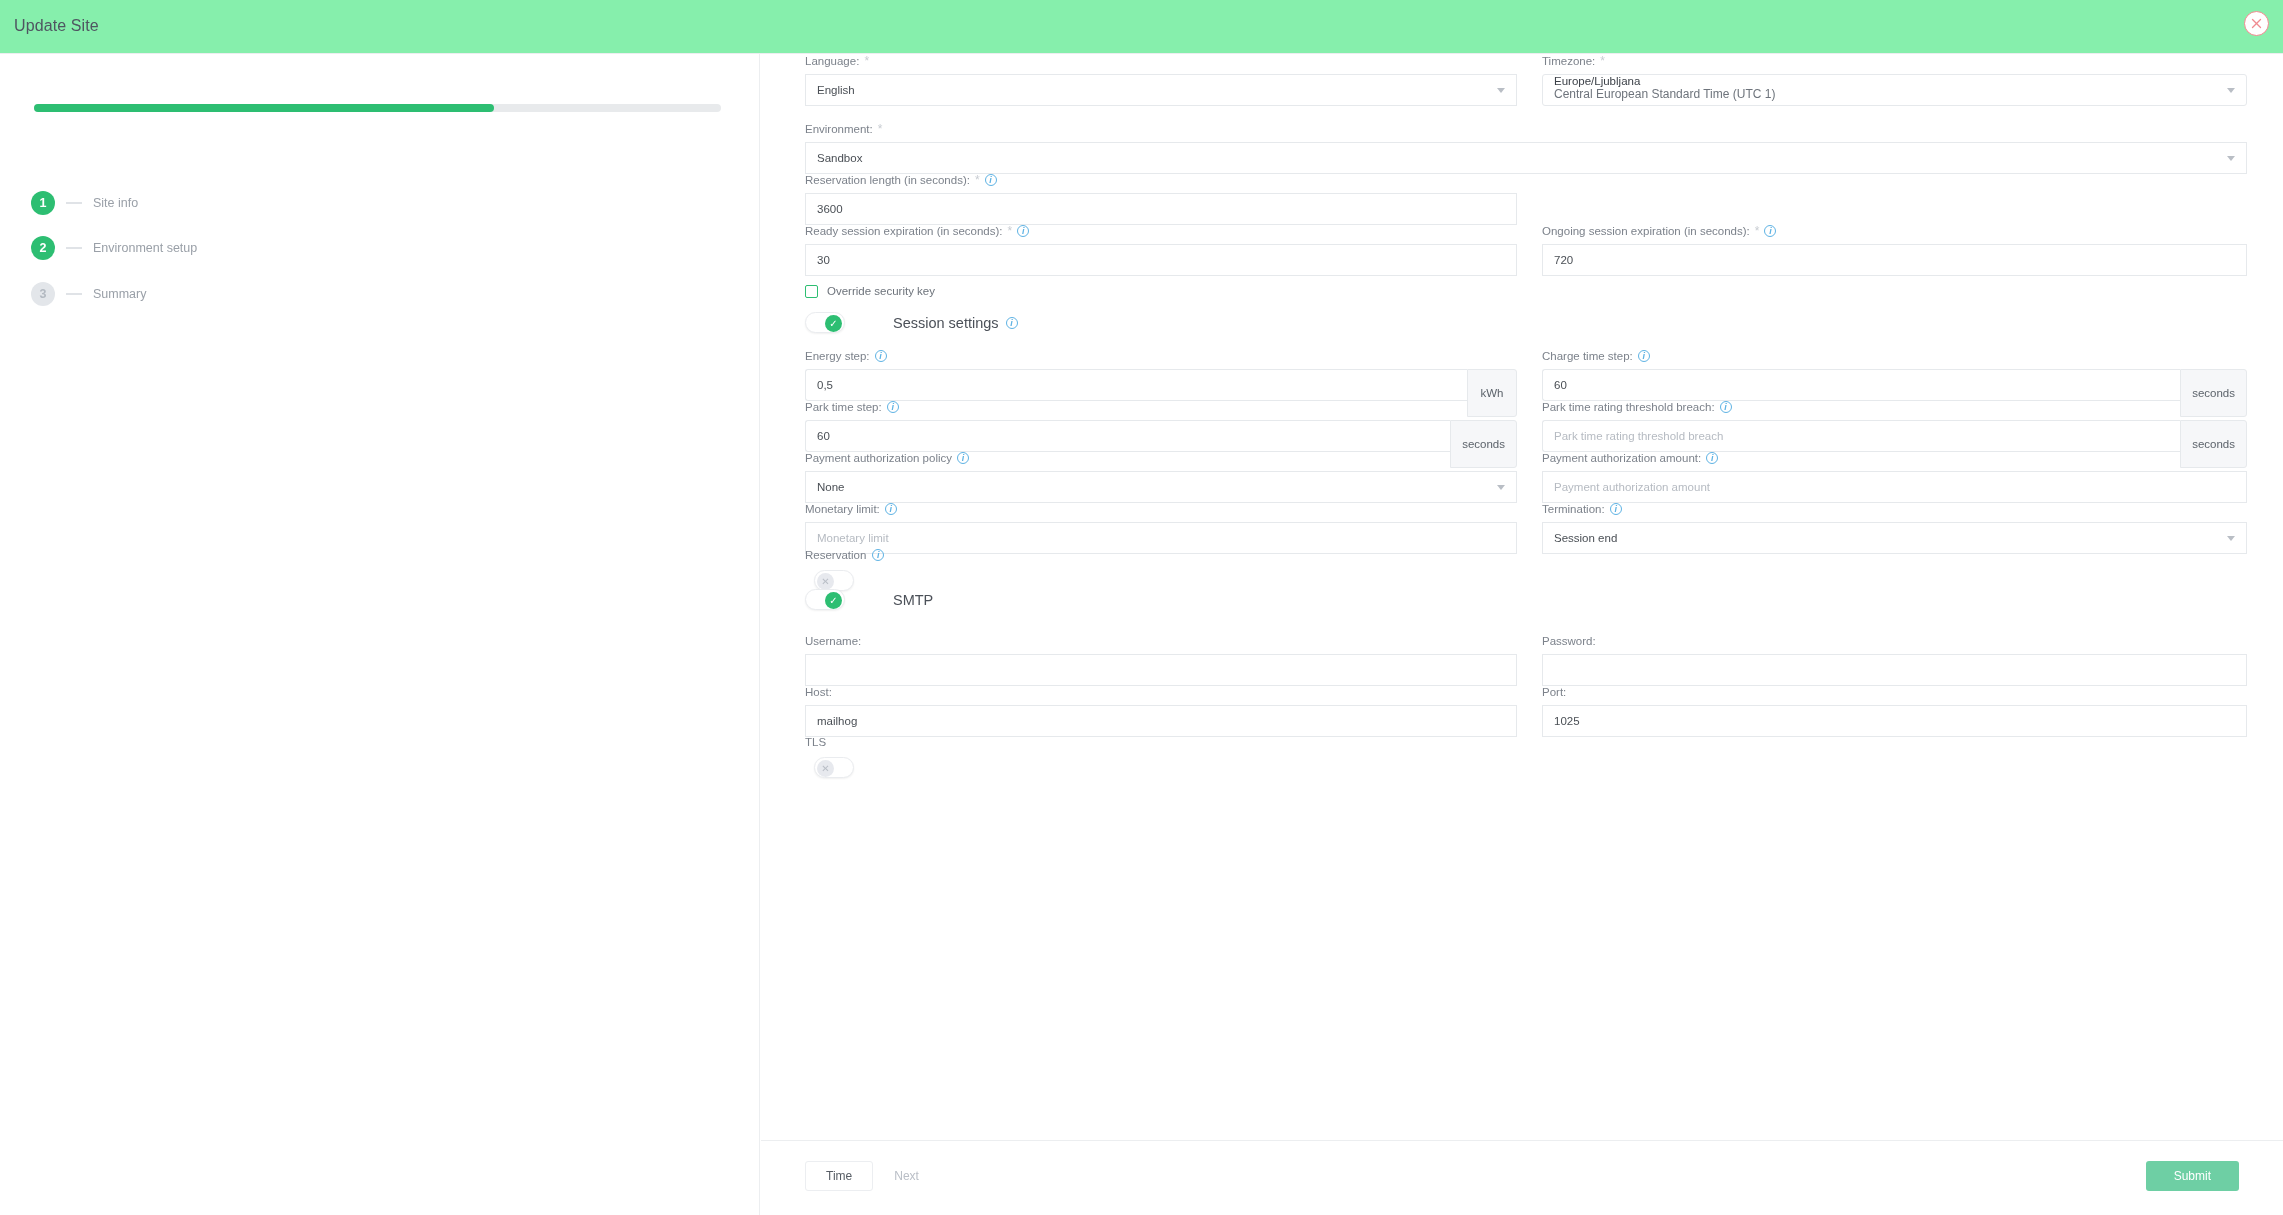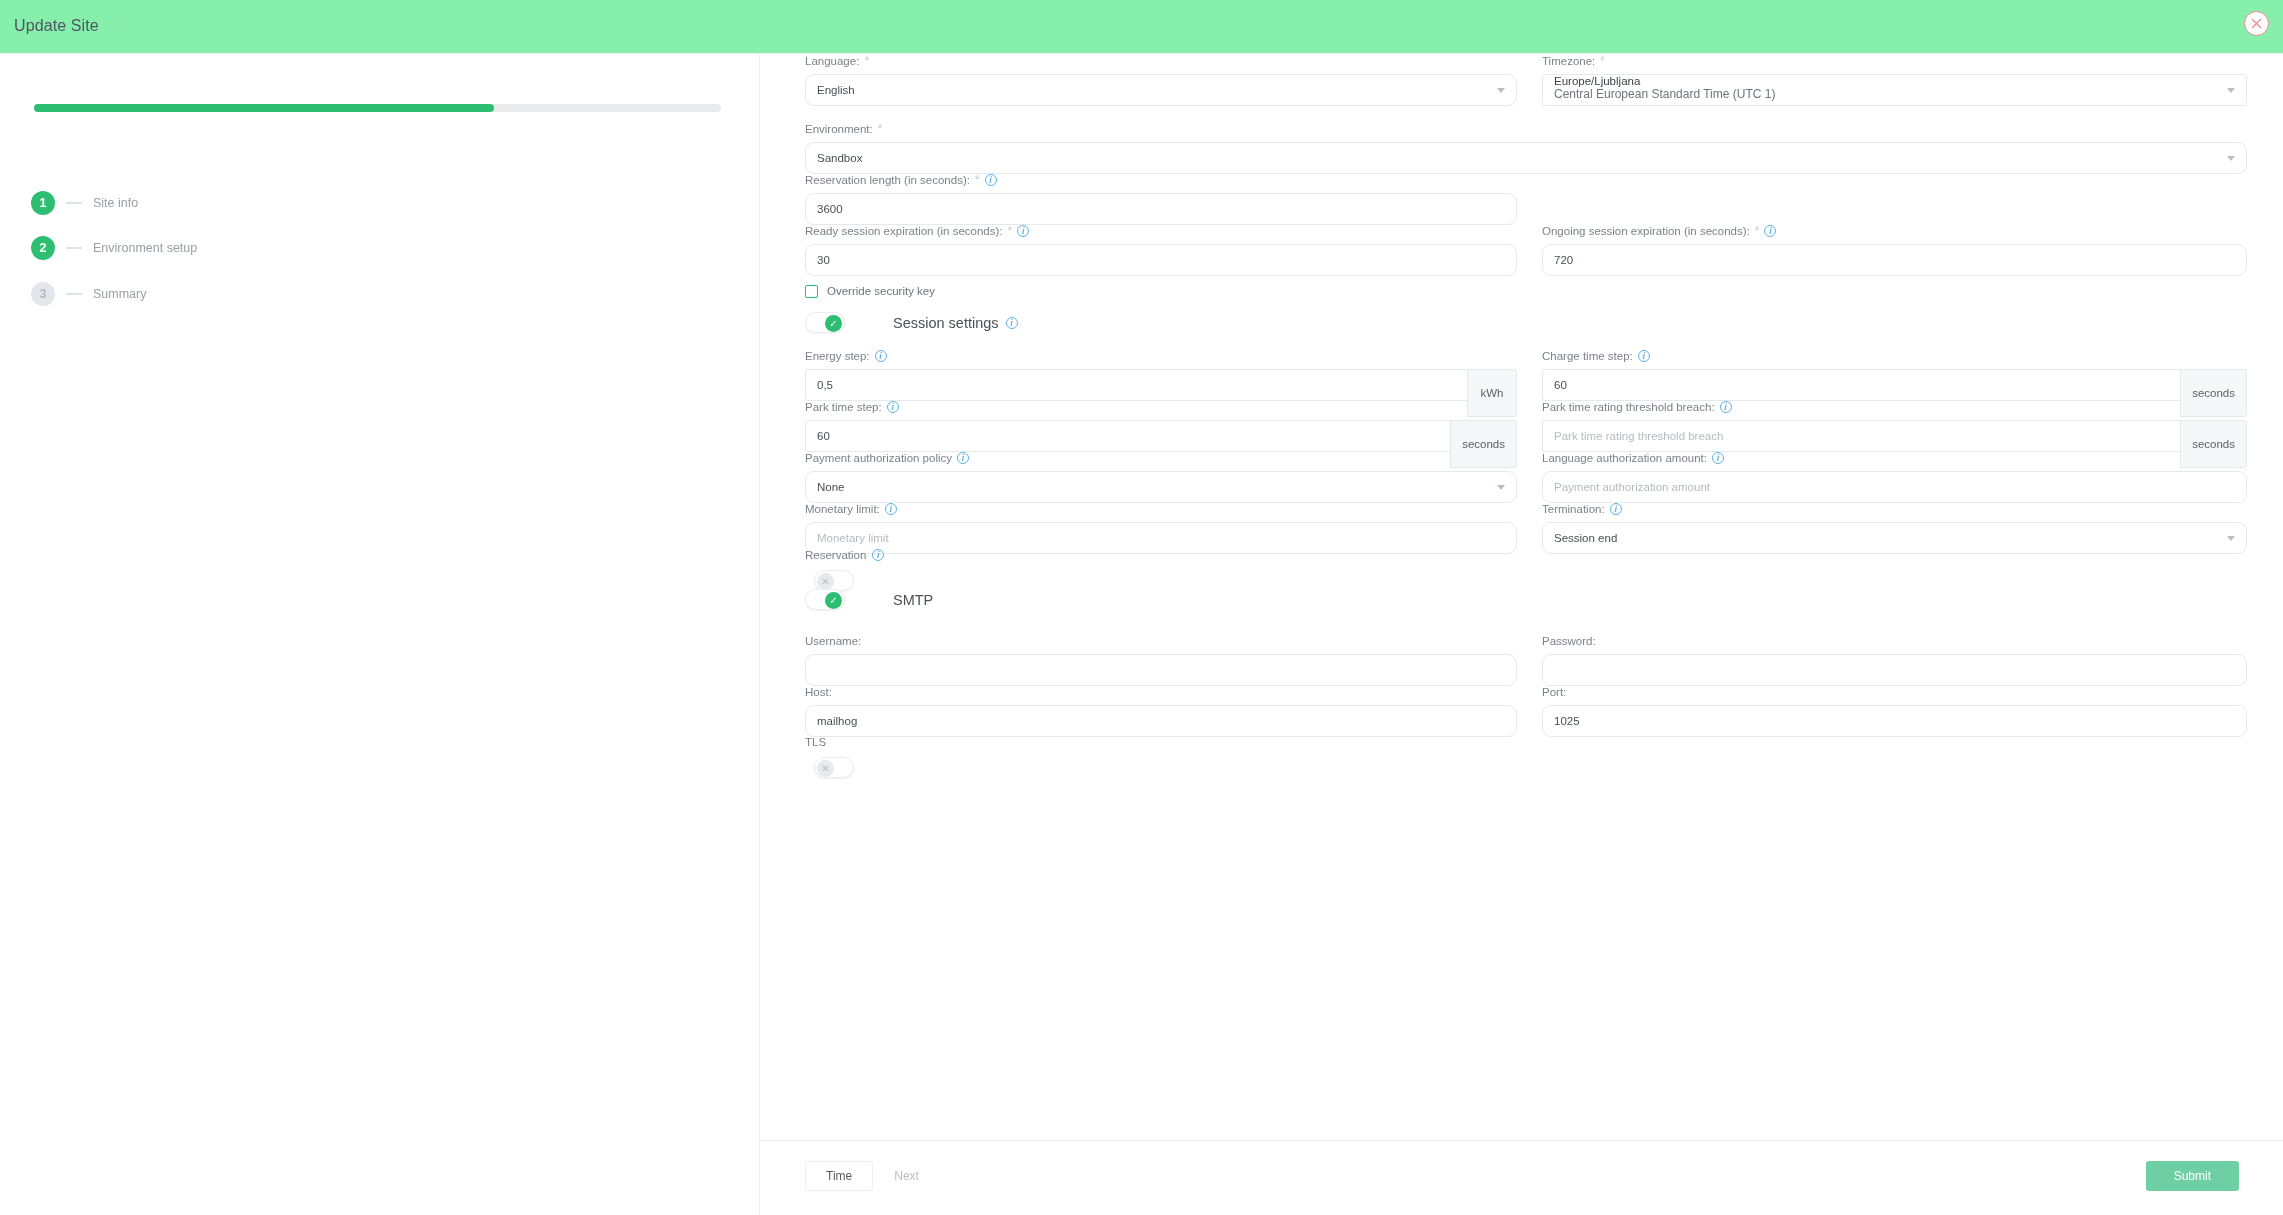--- a/index.html
+++ b/index.html
@@ -95,21 +95,21 @@
 
   .info-icon {
     display: inline-flex; align-items: center; justify-content: center;
     width: 12px; height: 12px; border-radius: 50%;
     border: 1px solid #5fb3e4; color: #5fb3e4;
     font-size: 9px; font-style: italic; font-weight: 700;
     line-height: 10px; flex: none;
   }
 
   .control {
-    height: 32px; border: 1px solid #e6e9ec; border-radius: 9px;
+    height: 32px; border: 1px solid #e6e9ec; border-radius: 0;
     background: #ffffff; position: relative;
     display: flex; align-items: center;
     font-size: 11.5px; color: #4a4f55;
   }
   .control .val { padding-left: 11px; }
   .control .ph  { padding-left: 11px; color: #b6bbc2; }
 
   .select .caret {
     position: absolute; right: 11px; top: 50%;
     width: 0; height: 0; margin-top: -2px;
@@ -379,21 +379,21 @@
         <span>Payment authorization policy</span>
         <span class="info-icon">i</span>
       </div>
       <div class="control select">
         <span class="val">None</span>
         <span class="caret"></span>
       </div>
     </div>
     <div class="col-right">
       <div class="fld-label">
-        <span>Language authorization amount:</span>
+        <span>Payment authorization amount:</span>
         <span class="info-icon">i</span>
       </div>
       <div class="control">
         <span class="ph">Payment authorization amount</span>
       </div>
     </div>
   </div>
 
   <div class="row" style="top:448px; height:51px; position:absolute;">
     <div class="col-left">

